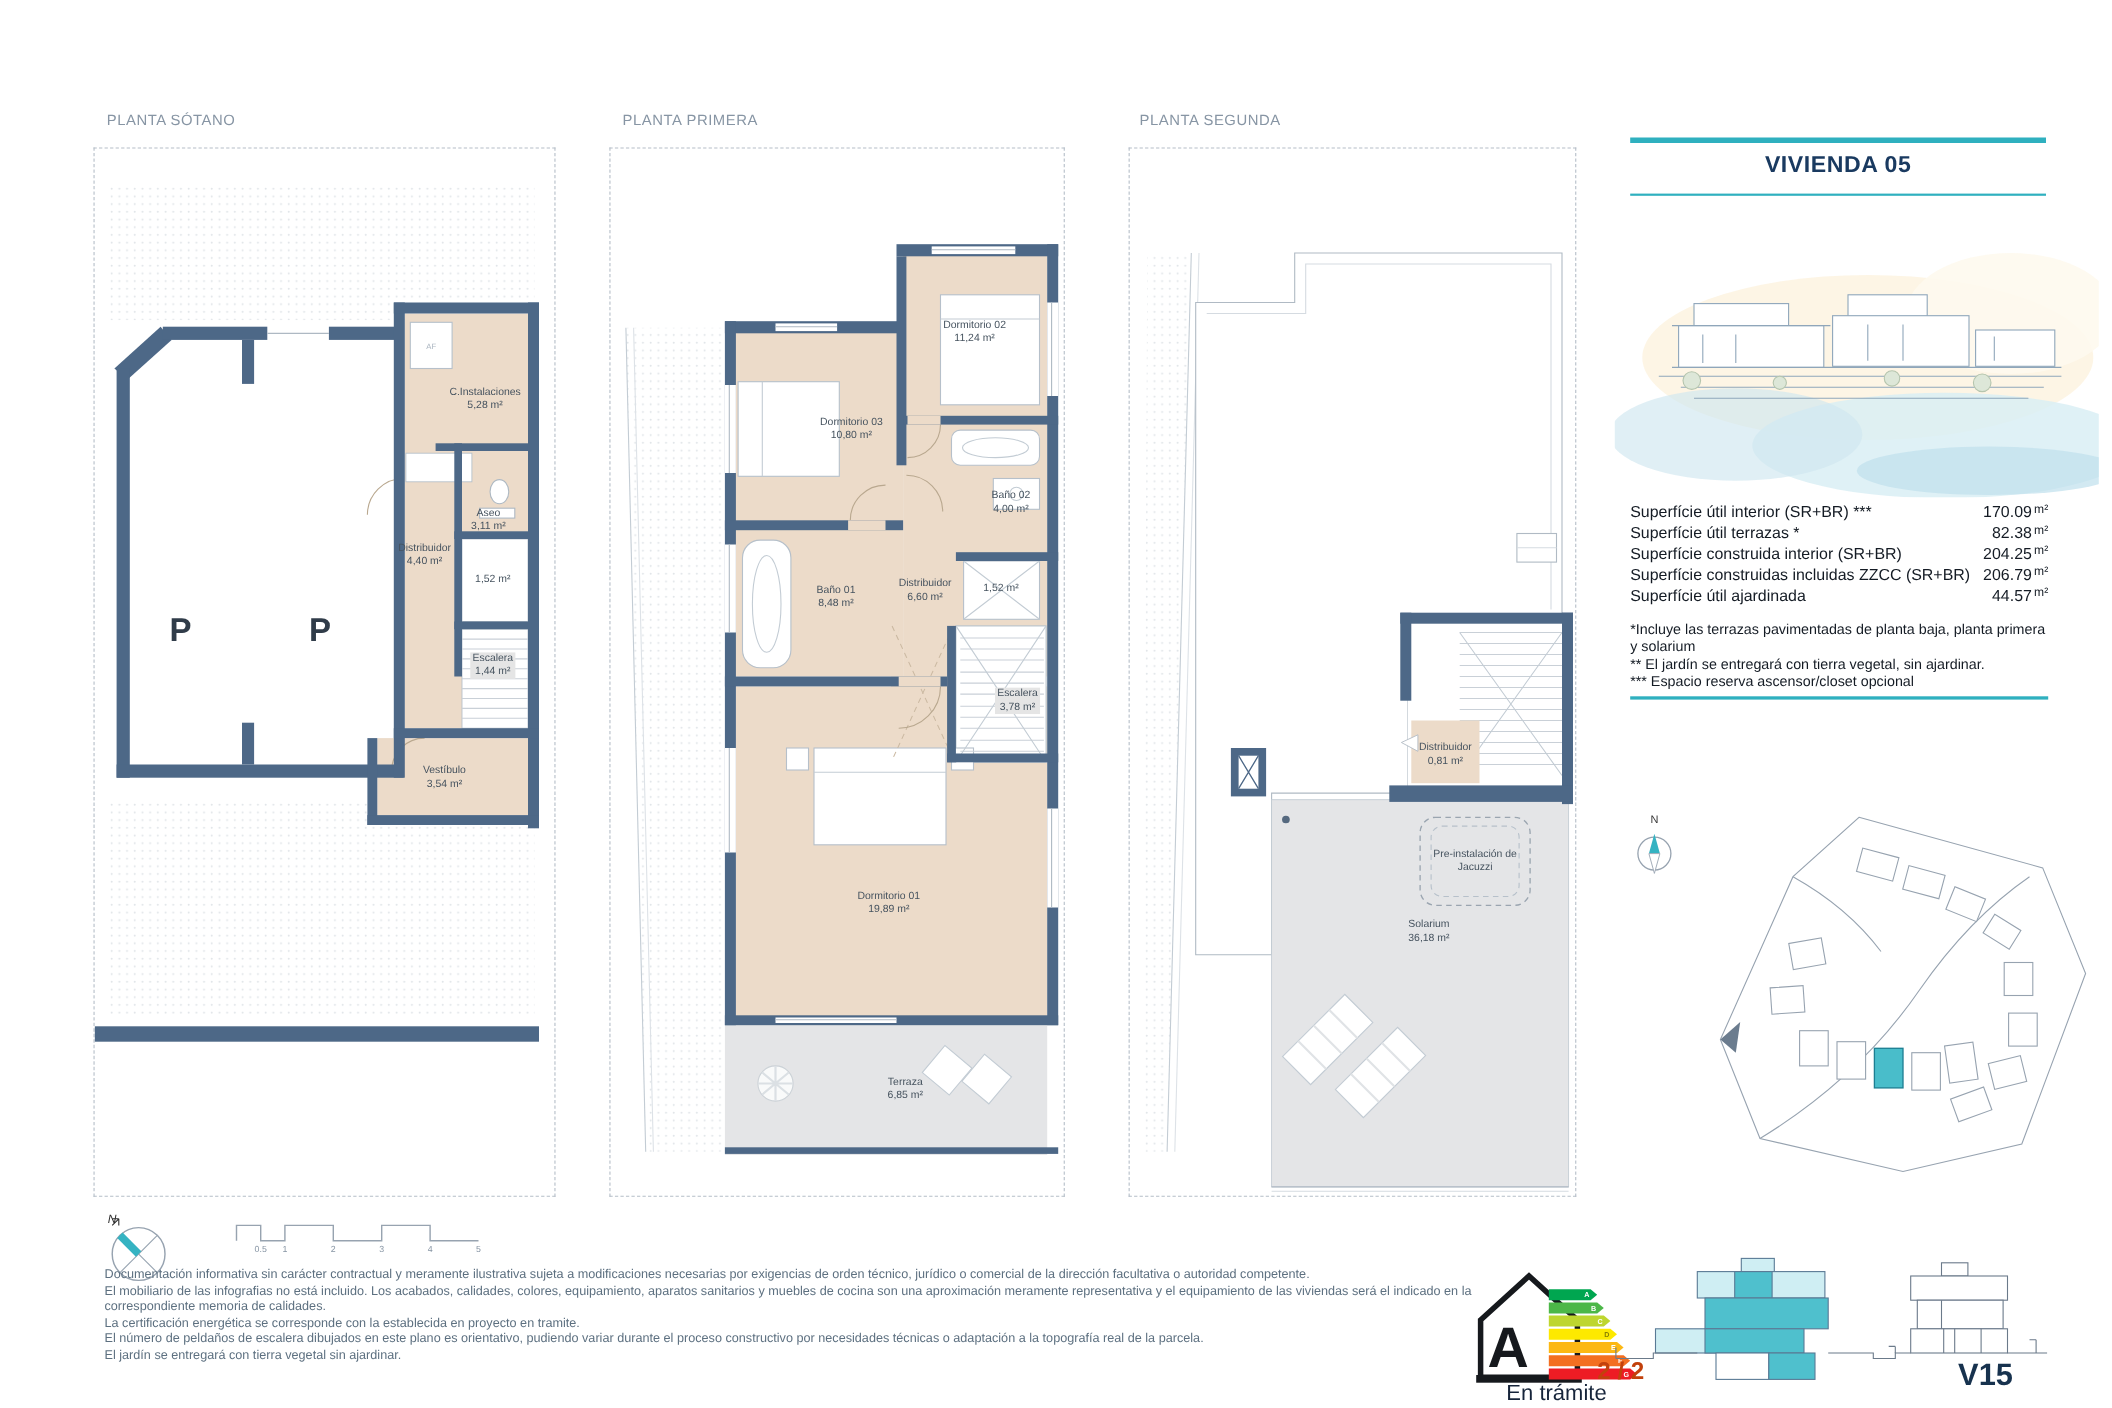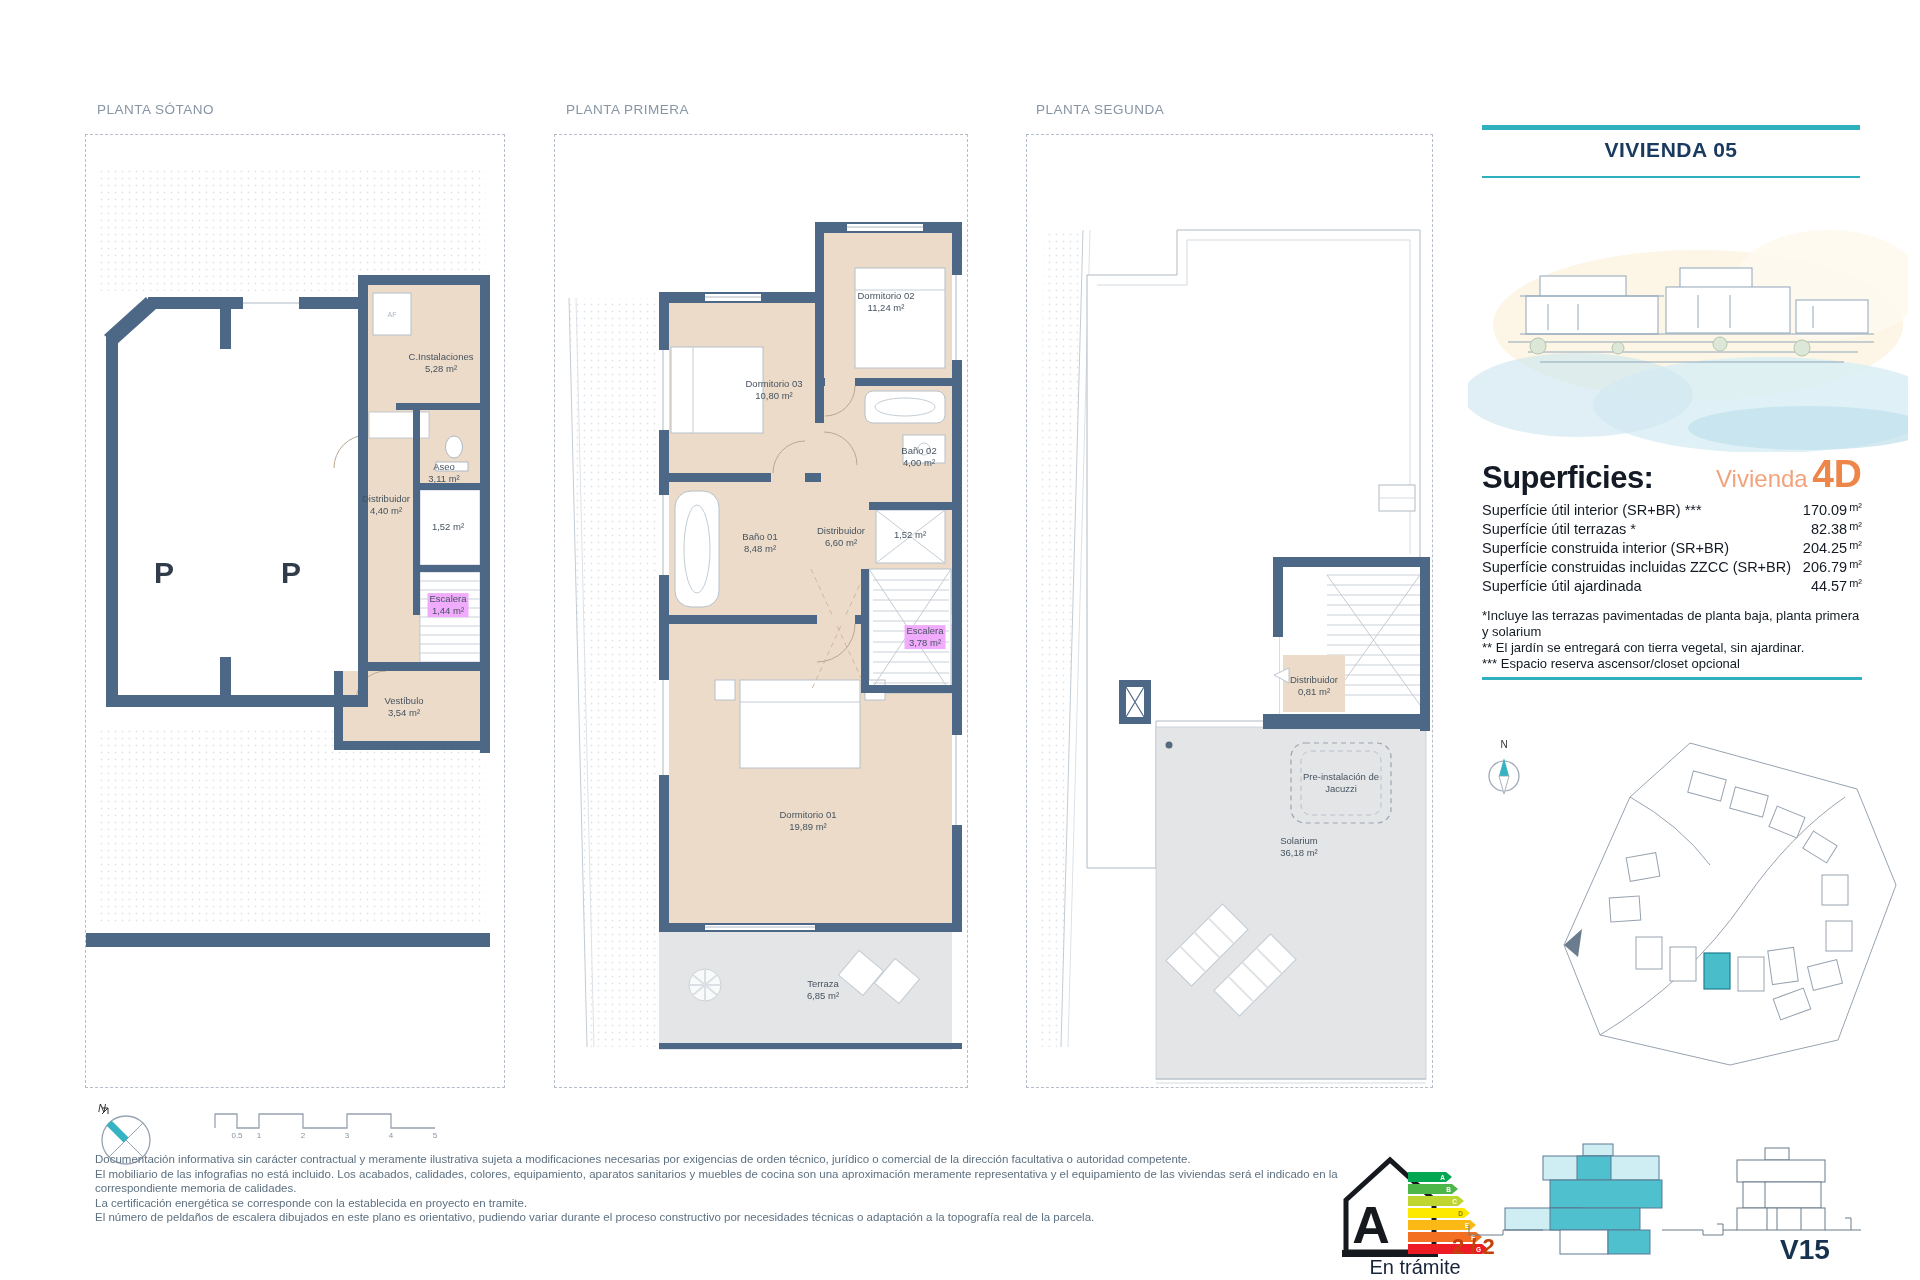--- a/index.html
+++ b/index.html
@@ -6,21 +6,21 @@
   #sheet{position:relative;width:1920px;height:1280px;background:#fff;overflow:hidden;}
   .abs{position:absolute;}
   .panel{position:absolute;border:1.5px dashed #b5bec8;}
   .panel svg{position:absolute;left:0;top:0;width:100%;height:100%;}
   .plan-title{position:absolute;font-size:13.5px;color:#8795a4;letter-spacing:.5px;}
   .room-label{position:absolute;transform:translate(-50%,-50%);text-align:center;
     font-size:9.5px;line-height:1.25;color:#46535f;white-space:nowrap;z-index:5;}
   .room-label .rn{display:block;}
   .room-label .ra{display:block;}
   .room-label.wrap{white-space:normal;width:100px;}
-  .room-label.bg{background:#f0abfc;padding:0 2px;}
+  .room-label.bg{background:#e5e5e5;padding:0 2px;}
   
   .teal-bar{position:absolute;background:#2fb0bf;}
   #viv-title{position:absolute;left:1482px;top:138px;width:378px;text-align:center;
     font-size:21px;font-weight:bold;color:#1a3a60;letter-spacing:.5px;}
   #super{position:absolute;left:1482px;top:452px;width:380px;color:#141b24;}
   #super .head{display:flex;align-items:flex-end;justify-content:space-between;}
   #super .head .h1{font-size:31px;font-weight:bold;letter-spacing:-.5px;}
   #super .head .vg{white-space:nowrap;}
   #super .head .v1{font-size:24px;color:#f2a37c;}
   #super .head .v2{font-size:39px;font-weight:bold;color:#ee8549;}
@@ -354,25 +354,20 @@
     </g>
     <g fill="#dde7d8" stroke="#b5c5ae" stroke-width="1">
       <circle cx="70" cy="146" r="8"></circle>
         <circle cx="252" cy="144" r="7"></circle>
         <circle cx="334" cy="148" r="8"></circle>
         <circle cx="150" cy="148" r="6"></circle>
     </g>
   </svg>
 
   <div id="super">
-    <div class="head">
-      <span class="h1">Superficies:</span>
-      <span class="vg"><span class="v1">Vivienda</span>
-      <span class="v2">4D</span></span>
-    </div>
     <div class="rows">
       <div class="row">
         <span class="lb">Superfície útil interior (SR+BR) ***</span>
         <span class="vl">170.09</span>
           <span class="un">m²</span>
         </div>
       <div class="row">
         <span class="lb">Superfície útil terrazas *</span>
         <span class="vl">82.38</span>
           <span class="un">m²</span>
@@ -453,20 +448,21 @@
       <text x="181" y="40">4</text>
       <text x="225" y="40">5</text>
     </g>
   </svg>
 
   <div id="disclaimer">
     <div>Documentación informativa sin carácter contractual y meramente ilustrativa sujeta a modificaciones necesarias por exigencias de orden técnico, jurídico o comercial de la dirección facultativa o autoridad competente.</div>
     <div>El mobiliario de las infografias no está incluido. Los acabados, calidades, colores, equipamiento, aparatos sanitarios y muebles de cocina son una aproximación meramente representativa y el equipamiento de las viviendas será el indicado en la correspondiente memoria de calidades.</div>
     <div>La certificación energética se corresponde con la establecida en proyecto en tramite.</div>
     <div>El número de peldaños de escalera dibujados en este plano es orientativo, pudiendo variar durante el proceso constructivo por necesidades técnicas o adaptación a la topografía real de la parcela.</div>
+    <div>El jardín se entregará con tierra vegetal sin ajardinar.</div>
   </div>
 
   <svg class="abs" style="left:1338px;top:1148px" width="160" height="112" viewBox="0 0 160 112">
     <polygon points="8,52 52,12 96,52 96,104 8,104" fill="#fff" stroke="#16191d" stroke-width="5"></polygon>
     <rect x="4" y="102" width="96" height="7" fill="#16191d"></rect>
     <text x="33" y="95" font-size="52" font-weight="bold" fill="#16191d" text-anchor="middle">A</text>
     <g>
       <path d="M70,24 h38 l6,5 l-6,5 h-38 z" fill="#00A650"></path>
       <path d="M70,36 h44 l6,5 l-6,5 h-44 z" fill="#4CB748"></path>
       <path d="M70,48 h50 l6,5 l-6,5 h-50 z" fill="#BED62F"></path>

